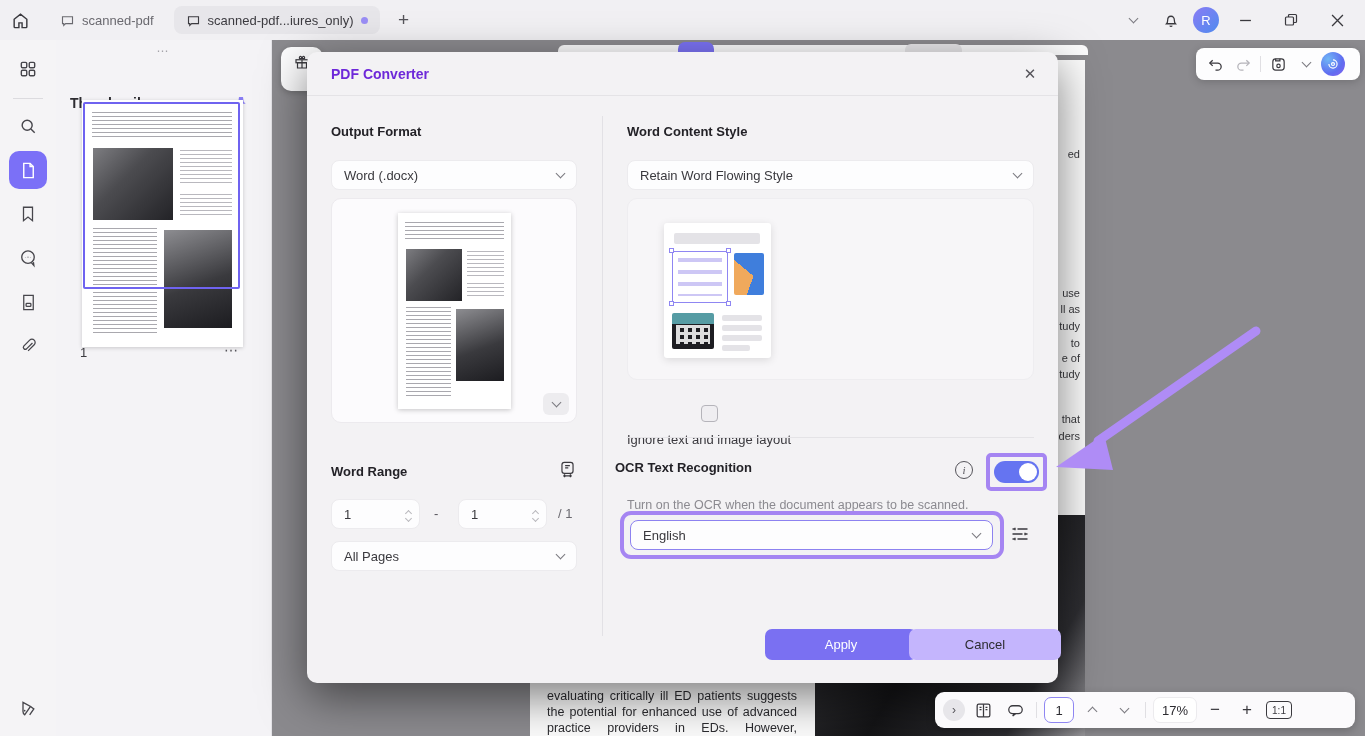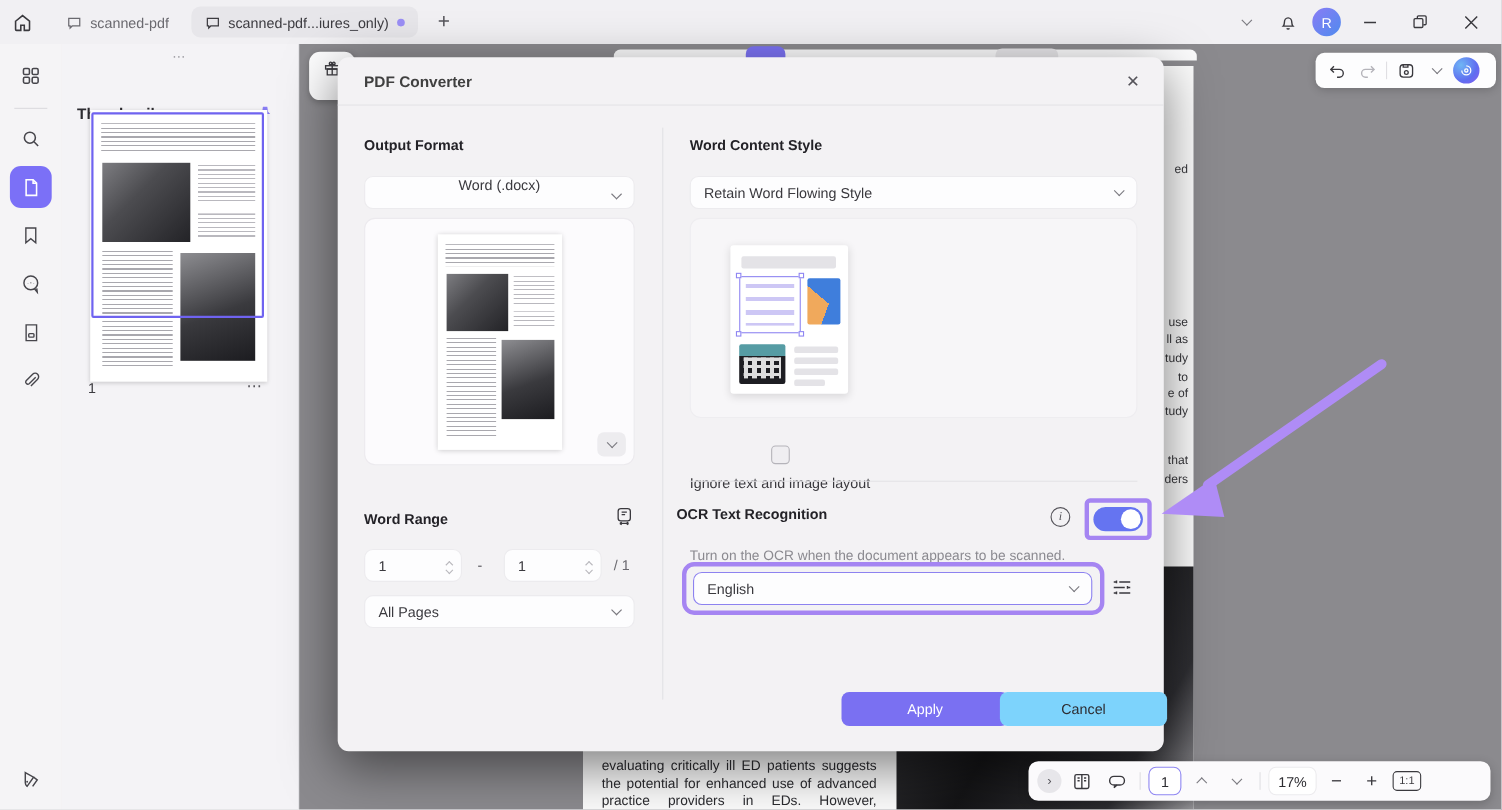--- a/index.html
+++ b/index.html
@@ -50,21 +50,21 @@
 
   
   .peek-bar { position:absolute; left:286px; top:5px; width:530px; height:10px; background:#fbfbfc; border-radius:6px 6px 0 0; }
   .peek-purple { position:absolute; left:406px; top:2px; width:36px; height:12px; border-radius:7px 7px 0 0; background:#7b72f3; }
   .peek-gray { position:absolute; left:633px; top:4px; width:57px; height:9px; border-radius:6px 6px 0 0; background:#e7e6e9; }
   .peek-gift { position:absolute; left:9px; top:7px; width:42px; height:44px; background:#fdfdfe; border-radius:10px; box-shadow:0 2px 6px rgba(0,0,0,.22); display:flex; align-items:flex-start; justify-content:center; padding-top:6px; color:#3a393e; }
 
   
   .dialog { position:absolute; left:307px; top:52px; width:751px; height:631px; background:#f3f2f4; border-radius:10px; box-shadow:0 14px 46px rgba(0,0,0,.5); }
   .dlg-head { position:absolute; left:0; top:0; right:0; height:44px; border-bottom:1px solid #e4e3e6; }
-  .dlg-title { position:absolute; left:24px; top:14px; font-size:14px; font-weight:bold; color:#404040; }
+  .dlg-title { position:absolute; left:24px; top:14px; font-size:14px; font-weight:bold; color:#6d28d9; }
   .dlg-close { position:absolute; right:14px; top:8px; width:28px; height:28px; display:flex; align-items:center; justify-content:center; color:#55545a; font-size:15px; }
   .vdiv { position:absolute; left:295px; top:64px; width:1px; height:520px; background:#e2e1e5; }
   .sec-label { position:absolute; font-size:13px; font-weight:bold; color:#232227; }
   .select { position:absolute; height:30px; background:#fdfdfe; border-radius:8px; border:1px solid #ecebee; display:flex; align-items:center; padding:0 12px; font-size:13px; color:#3a393e; }
   .select .chev { margin-left:auto; }
   .chev { width:7px; height:7px; border-right:1.5px solid #7a797f; border-bottom:1.5px solid #7a797f; transform:rotate(45deg); margin-top:-3px; }
   .chev-up { transform:rotate(-135deg); margin-top:3px; }
 
   .preview-panel { position:absolute; left:24px; top:146px; width:246px; height:225px; background:#fcfbfd; border:1px solid #eceaee; border-radius:10px; }
   .preview-page { position:absolute; left:66px; top:14px; width:113px; height:196px; background:#fff; box-shadow:0 1px 5px rgba(0,0,0,.22); }
@@ -98,21 +98,21 @@
   .toggle { position:absolute; left:687px; top:409px; width:45px; height:22px; border-radius:11px; background:#6574f1; }
   .toggle .knob { position:absolute; right:2px; top:2px; width:18px; height:18px; border-radius:50%; background:#fff; }
   .hl-toggle { position:absolute; left:679px; top:401px; width:61px; height:38px; border:4px solid #a585f2; border-radius:5px; }
   .ocr-hint { position:absolute; left:320px; top:446px; font-size:12.5px; color:#8b8a90; }
   .lang-select { left:323px; top:468px; width:363px; border:1px solid #8d82f0; }
   .hl-lang { position:absolute; left:313px; top:459px; width:384px; height:48px; border:4px solid #a585f2; border-radius:11px; }
   .lang-settings { position:absolute; left:703px; top:472px; color:#3a393e; }
 
   .btn { position:absolute; top:577px; width:152px; height:31px; border-radius:7px; font-size:13px; display:flex; align-items:center; justify-content:center; }
   .btn-apply { left:458px; background:#7a70f2; color:#fff; }
-  .btn-cancel { left:602px; background:#7dd3fc; color:#2d2c31; }
+  .btn-cancel { left:602px; background:#c4b5fd; color:#2d2c31; }
 
   
   .anno { position:absolute; left:0; top:0; width:1365px; height:736px; pointer-events:none; }
 
   
   .tr-tools { position:absolute; left:1196px; top:48px; width:164px; height:32px; background:#fdfdfe; border-radius:8px; box-shadow:0 2px 8px rgba(0,0,0,.18); display:flex; align-items:center; padding:0 6px; gap:2px; }
   .tr-tools .ti { width:26px; height:26px; display:flex; align-items:center; justify-content:center; color:#3a393e; }
   .tr-tools .ti.disabled { color:#b5b4ba; }
   .tr-sep { width:1px; height:16px; background:#e0dfe3; margin:0 2px; }
   .ai-ic { width:24px; height:24px; border-radius:50%; background:radial-gradient(circle at 30% 30%, #6fb6f5, #5f6df0 60%, #8a5ef0); display:flex; align-items:center; justify-content:center; }
@@ -289,21 +289,21 @@
   <div class="dialog">
     <div class="dlg-head">
       <div class="dlg-title">PDF Converter</div>
       <div class="dlg-close">
           <span>✕</span>
         </div>
     </div>
     <div class="vdiv"></div>
 
     <div class="sec-label" style="left:24px;top:72px;">Output Format</div>
-    <div class="select" style="left:24px;top:108px;width:246px;flex-direction:column;">
+    <div class="select" style="left:24px;top:108px;width:246px;">
       <span>Word (.docx)</span>
       <span class="chev"></span>
     </div>
 
     <div class="preview-panel">
       <div class="preview-page">
         <div class="txt" style="position:absolute;left:7px;top:9px;width:99px;height:20px;"></div>
         <div class="photo" style="position:absolute;left:8px;top:36px;width:56px;height:52px;"></div>
         <div class="txt2" style="position:absolute;left:69px;top:38px;width:37px;height:26px;"></div>
         <div class="txt2" style="position:absolute;left:69px;top:70px;width:37px;height:16px;"></div>

